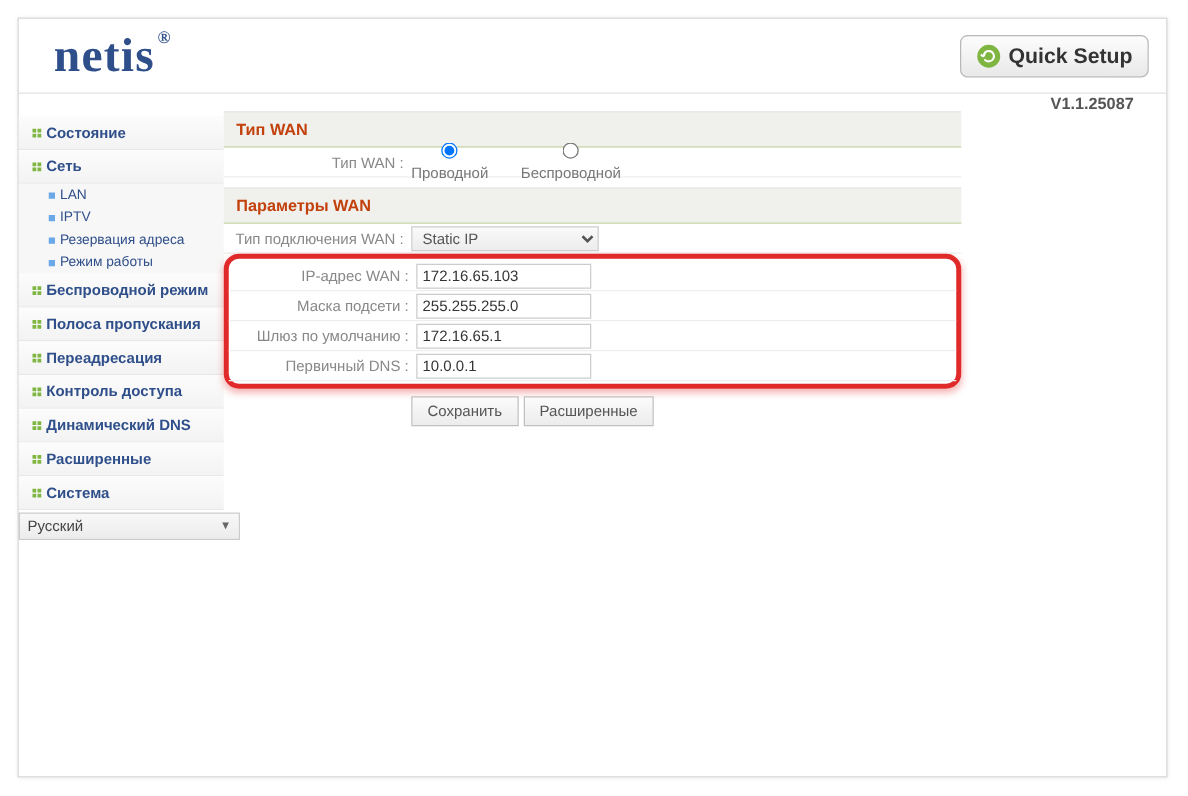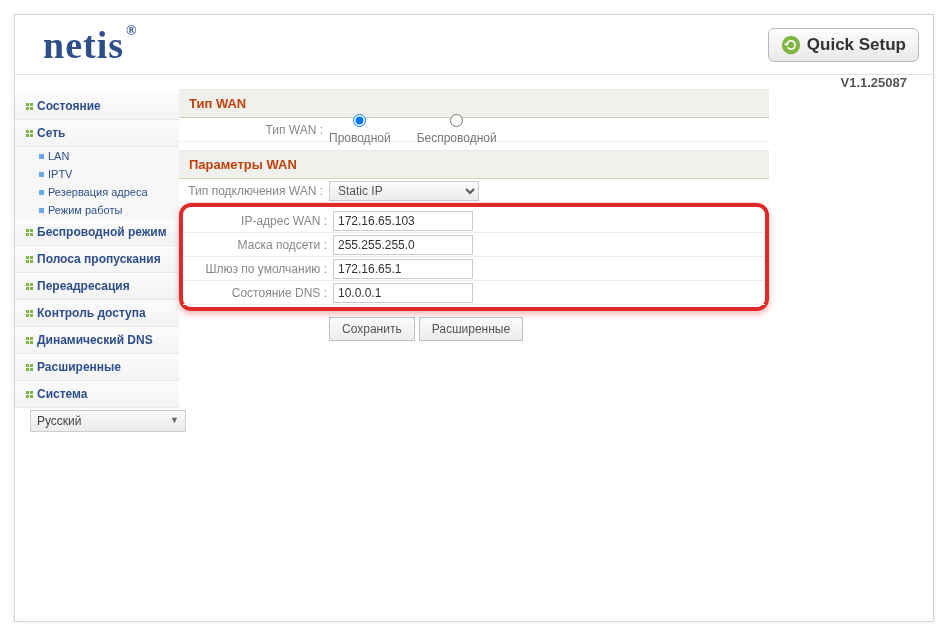--- a/index.html
+++ b/index.html
@@ -105,22 +105,22 @@
     gap: 4px;
     font-size: 11px;
   }
   .submenu-item::before {
     content: "";
     width: 5px; height: 5px;
     background: #6aa8e8;
     display: inline-block;
   }
   .lang-select {
-    width: 156px;
-    margin: 2px 15px;
+    width: 177px;
+    margin: 2px 0;
     background: linear-gradient(#f8f8f8, #ececec);
     border: 1px solid #ccc;
     font-size: 12px;
     padding: 3px 6px;
     color: #444;
     position: relative;
     cursor: pointer;
   }
   .lang-select::after {
     content: "▼";
@@ -361,21 +361,21 @@
               <input type="text" value="255.255.255.0" style="">
             </div>
         </div>
         <div class="form-row">
           <div class="label">Шлюз по умолчанию :</div>
           <div class="value">
               <input type="text" value="172.16.65.1" style="">
             </div>
         </div>
         <div class="form-row">
-          <div class="label">Состояние DNS :</div>
+          <div class="label">Первичный DNS :</div>
           <div class="value">
               <input type="text" value="10.0.0.1" style="">
             </div>
         </div>
       </div>
 
       <div class="button-row">
         <button class="btn">Сохранить</button>
         <button class="btn">Расширенные</button>
       </div>

